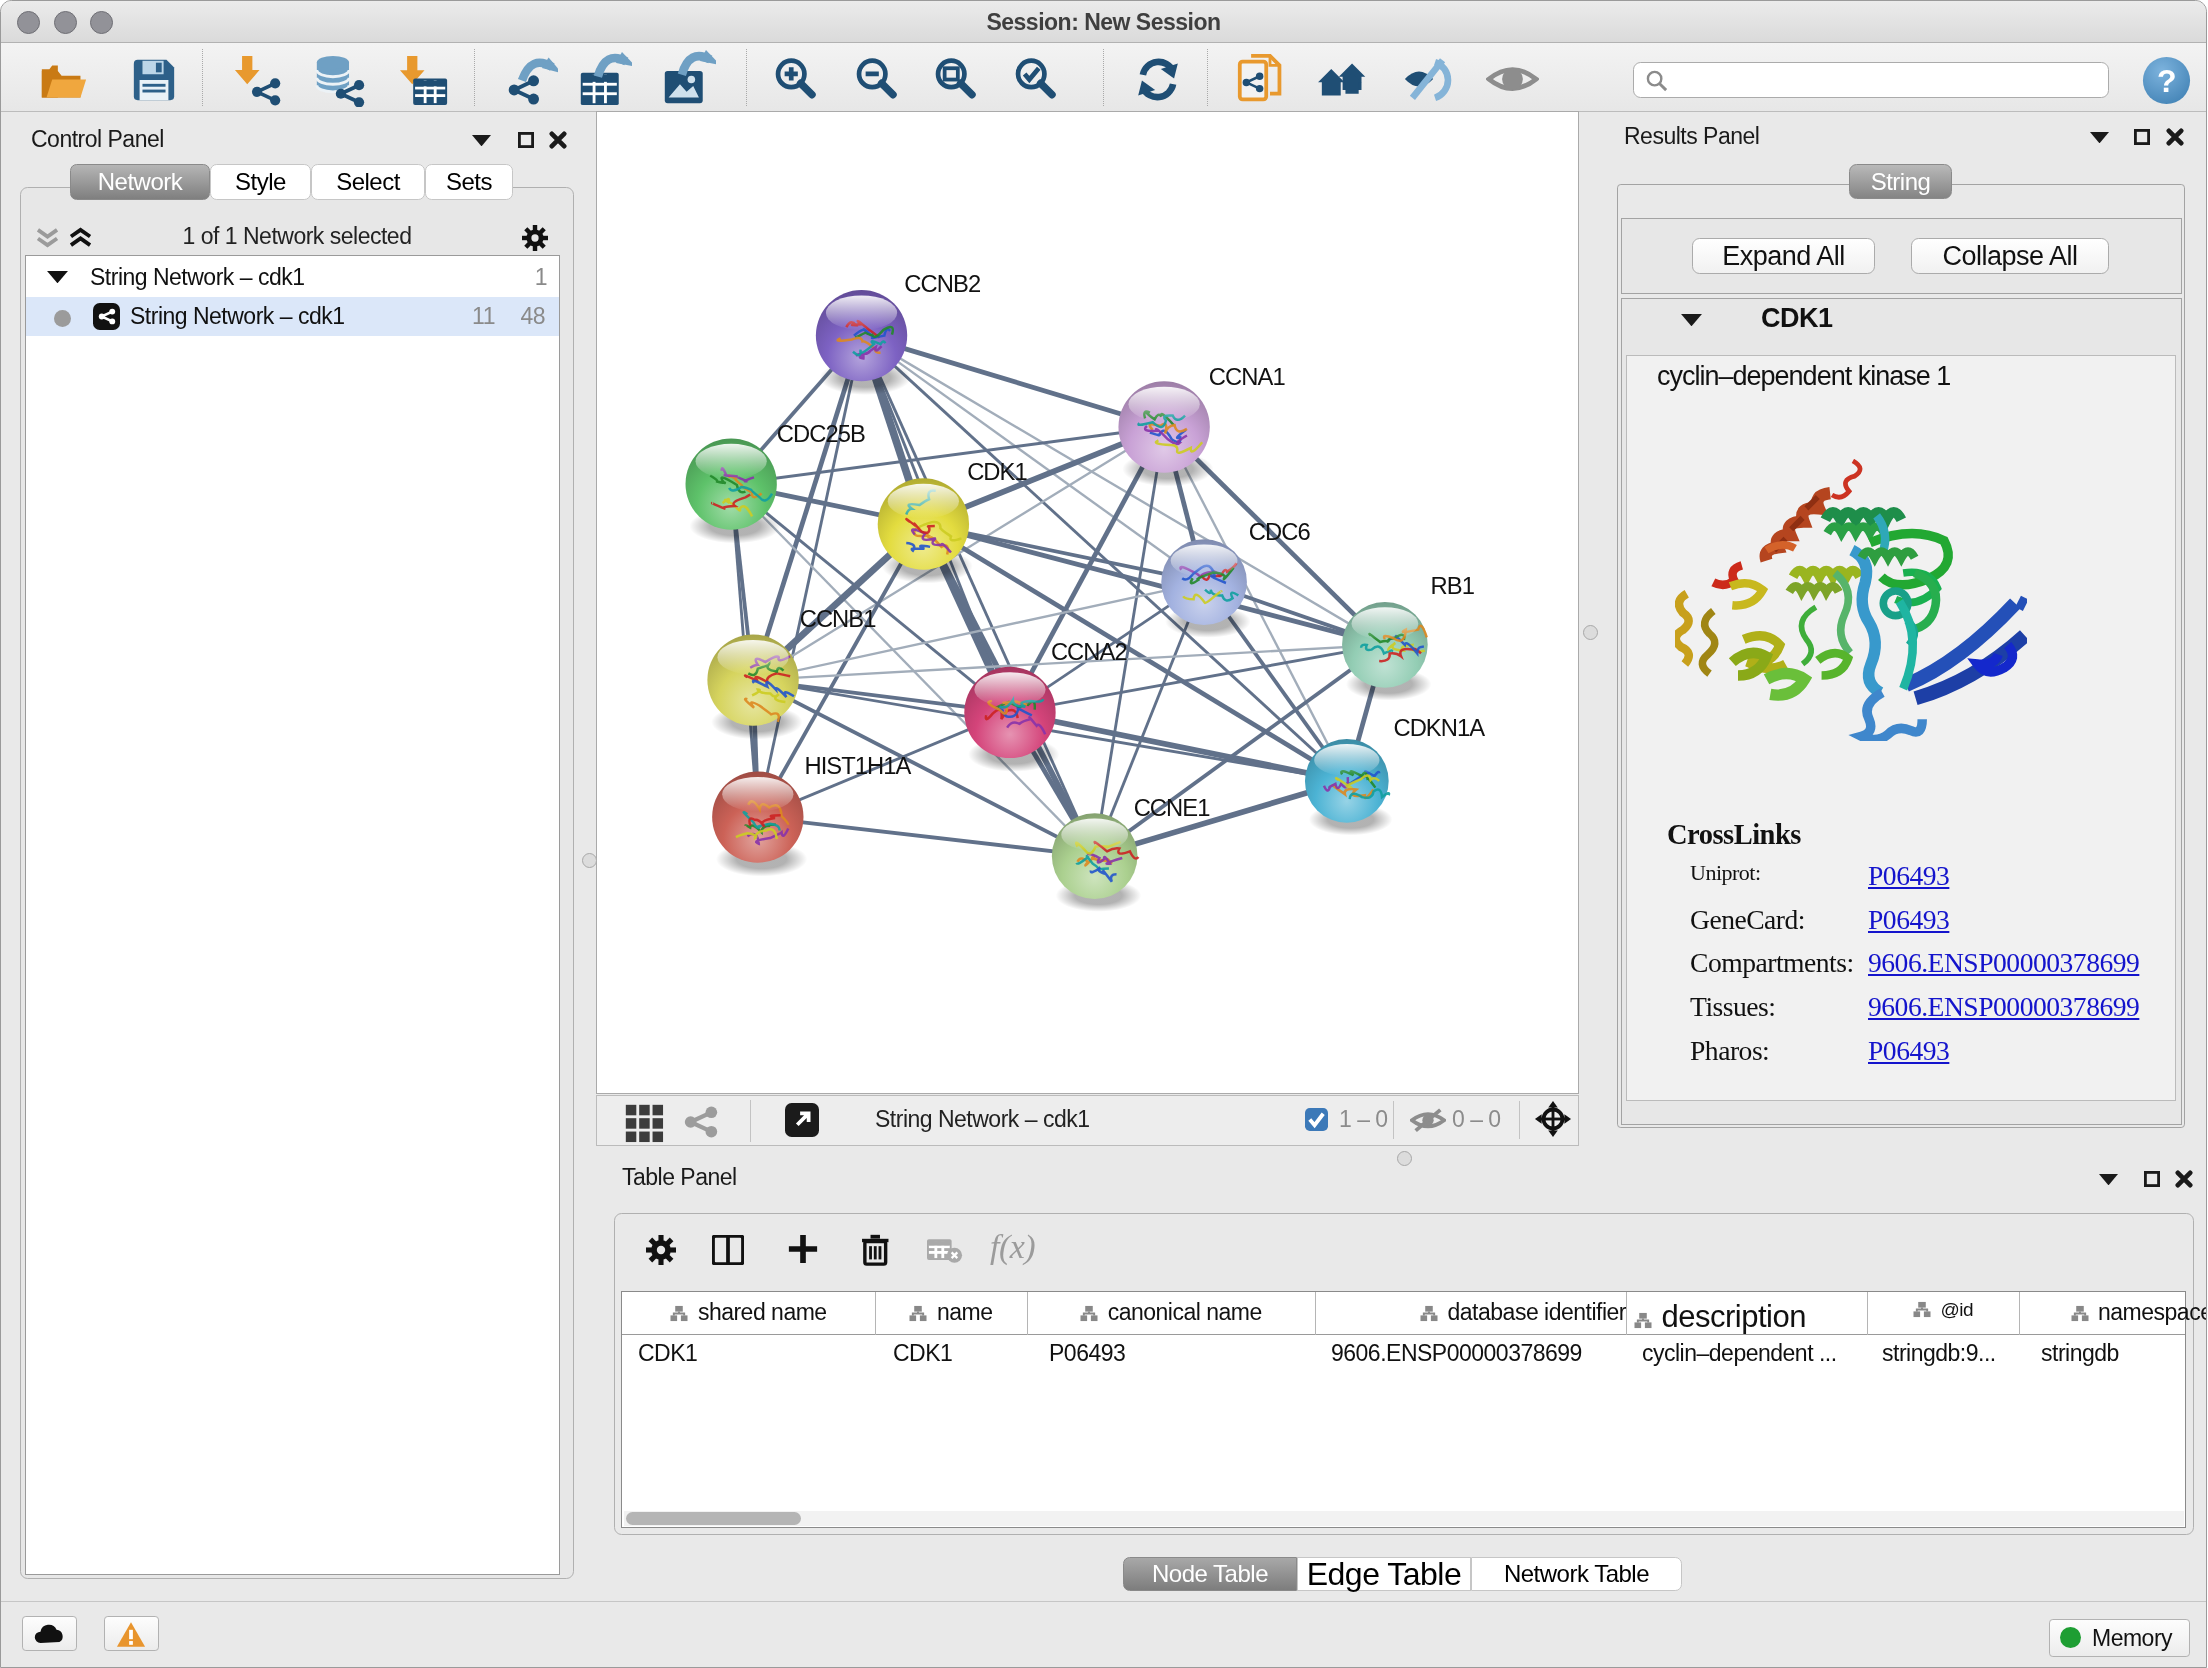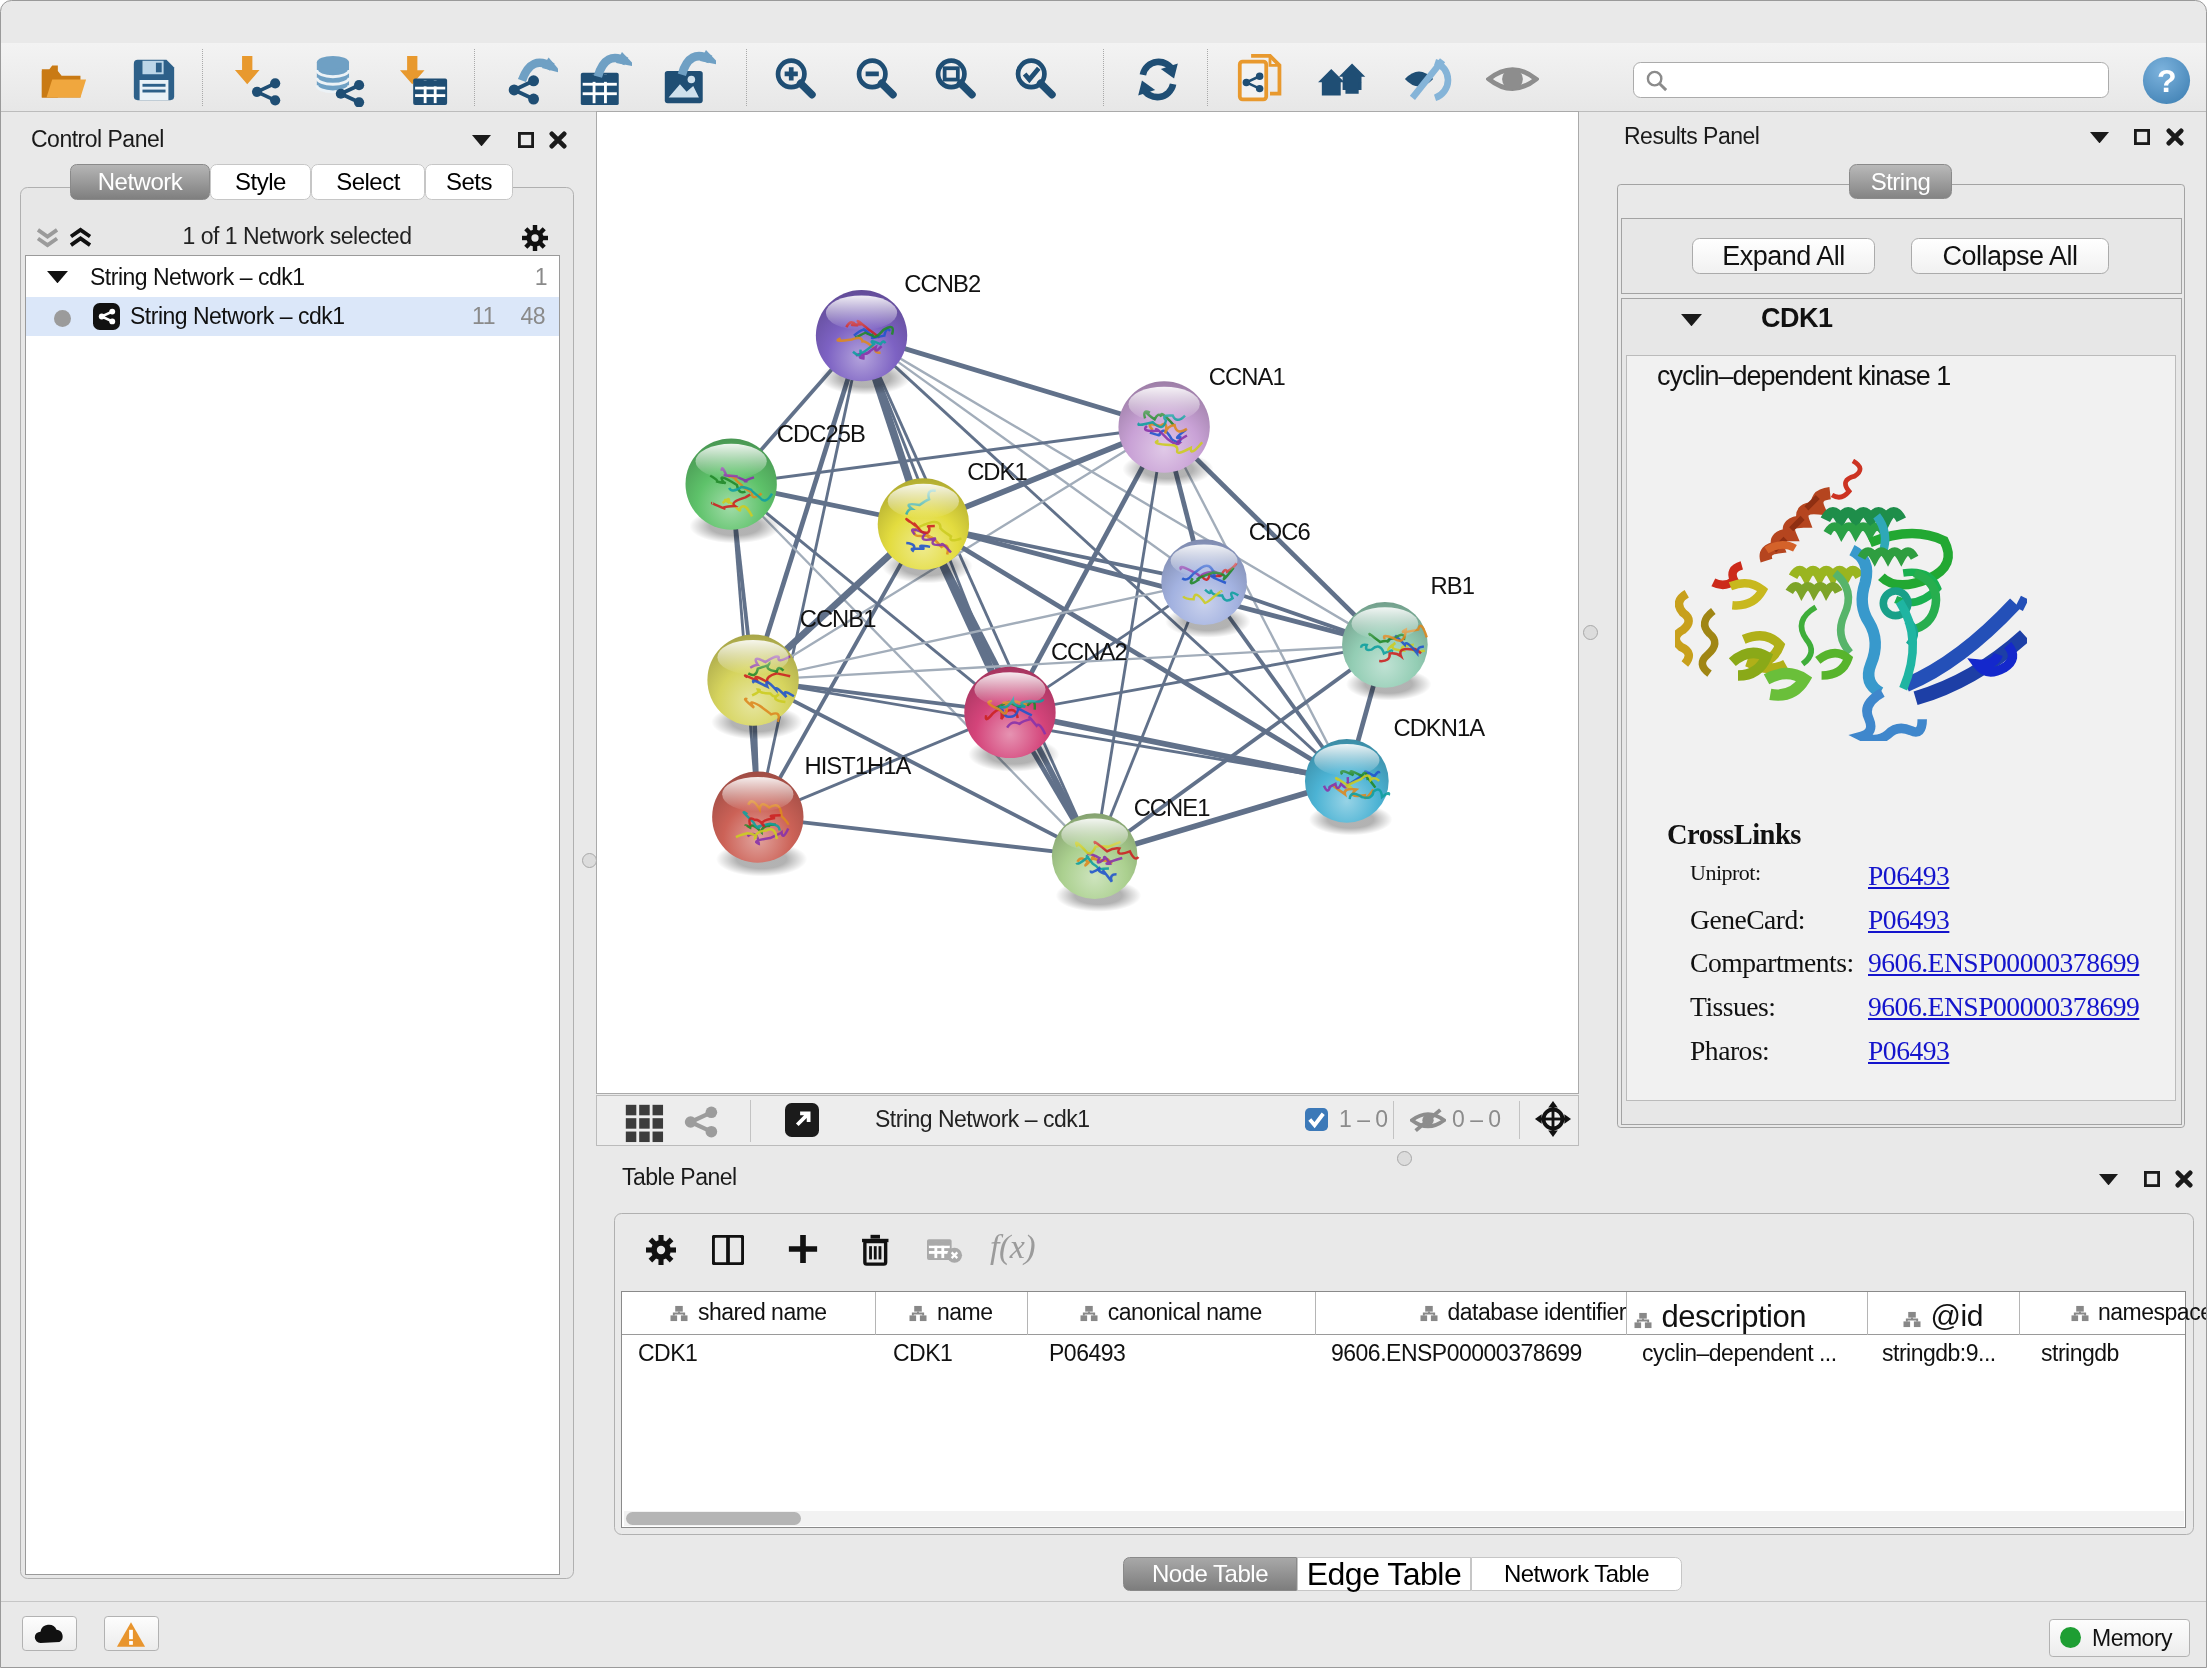--- a/index.html
+++ b/index.html
@@ -10,20 +10,26 @@
 #titletext{position:absolute;top:4.8px;left:0;width:100%;text-align:center;font-size:23px;font-weight:bold;color:#3f3f3f;line-height:32px;}
 #toolbar{position:absolute;left:0;top:42px;width:100%;height:68px;background:linear-gradient(#f3f3f3,#e7e7e7);border-bottom:1px solid #bcbcbc;}
 .tsep{position:absolute;top:48px;width:0px;height:57px;border-left:1.9px dotted #a9a9a9;}
 #searchbox{position:absolute;left:1632px;top:61px;width:476px;height:36px;background:#fff;border:1px solid #ababab;border-radius:7.6px;box-sizing:border-box;}
 .paneltitle{font-size:23px;color:#1a1a1a;}
 .tabbtn{position:absolute;top:163px;height:36px;box-sizing:border-box;border:1px solid #c6c6c6;background:#fff;color:#000;font-size:24px;text-align:center;line-height:34px;border-radius:6.7px;}
 .tabsel{background:linear-gradient(#b5b5b5,#7f7f7f);color:#fff;border:1px solid #8a8a8a;}
 a.lnk{color:#1414cc;text-decoration:underline;}
 </style></head><body>
 <div id="win">
+<div id="titlebar">
+ <div class="tl" style="left:16px;"></div>
+ <div class="tl" style="left:53px;"></div>
+ <div class="tl" style="left:89px;"></div>
+ <div id="titletext">Session: New Session</div>
+</div>
 
 <div id="toolbar"></div>
 <div class="tsep" style="left:201px;"></div>
 <div class="tsep" style="left:473px;"></div>
 <div class="tsep" style="left:745px;"></div>
 <div class="tsep" style="left:1102px;"></div>
 <div class="tsep" style="left:1206px;"></div>
 <svg class="abs" style="left:38px;top:55px" width="49" height="49" viewBox="0 0 52 52">
       <path d="M3 14 L3 44 L20 44 L20 10 L14 10 L11 14 Z" fill="#c97a14"></path>
       <path d="M3 44 L3 16 L20 16 L24 21 L44 21 L44 44 Z" fill="#c97a14"></path>
@@ -652,21 +658,21 @@
         <rect x="0" y="11" width="7" height="6" fill="#888"></rect>
         <rect x="11" y="11" width="7" height="6" fill="#888"></rect>
         <path d="M9 7 v2 M3.5 11 v-2 h11 v2" stroke="#888" stroke-width="2" fill="none"></path>
       </svg>database identifier</div>
 <div class="abs" style="left:1625px;top:1298px;width:241px;font-size:31px;color:#111;margin-left:8px;"><svg width="18" height="17" viewBox="0 0 18 18" style="vertical-align:-1.9px;margin-right:9.5px">
         <rect x="5" y="1" width="8" height="6" fill="#888"></rect>
         <rect x="0" y="11" width="7" height="6" fill="#888"></rect>
         <rect x="11" y="11" width="7" height="6" fill="#888"></rect>
         <path d="M9 7 v2 M3.5 11 v-2 h11 v2" stroke="#888" stroke-width="2" fill="none"></path>
       </svg>description</div>
-<div class="abs" style="left:1866px;top:1298px;width:152px;text-align:center;font-size:30px;color:#111;"><svg width="18" height="17" viewBox="0 0 18 18" style="vertical-align:-1.9px;margin-right:9.5px">
+<div class="abs" style="left:1866px;top:1298px;width:152px;text-align:center;font-size:19px;color:#111;"><svg width="18" height="17" viewBox="0 0 18 18" style="vertical-align:-1.9px;margin-right:9.5px">
         <rect x="5" y="1" width="8" height="6" fill="#888"></rect>
         <rect x="0" y="11" width="7" height="6" fill="#888"></rect>
         <rect x="11" y="11" width="7" height="6" fill="#888"></rect>
         <path d="M9 7 v2 M3.5 11 v-2 h11 v2" stroke="#888" stroke-width="2" fill="none"></path>
       </svg>@id</div>
 <div class="abs" style="left:2018px;top:1298px;width:245px;text-align:center;font-size:23px;color:#111;"><svg width="18" height="17" viewBox="0 0 18 18" style="vertical-align:-1.9px;margin-right:9.5px">
         <rect x="5" y="1" width="8" height="6" fill="#888"></rect>
         <rect x="0" y="11" width="7" height="6" fill="#888"></rect>
         <rect x="11" y="11" width="7" height="6" fill="#888"></rect>
         <path d="M9 7 v2 M3.5 11 v-2 h11 v2" stroke="#888" stroke-width="2" fill="none"></path>

